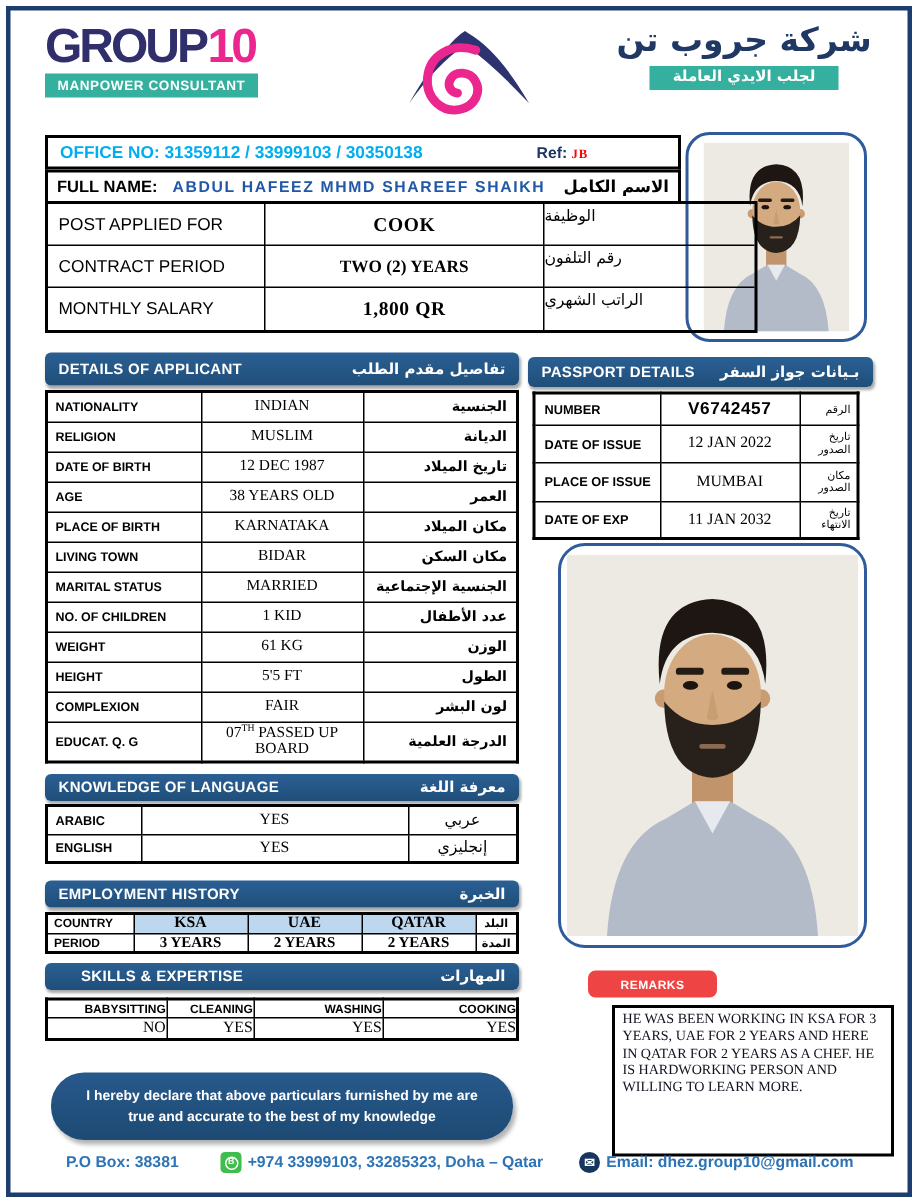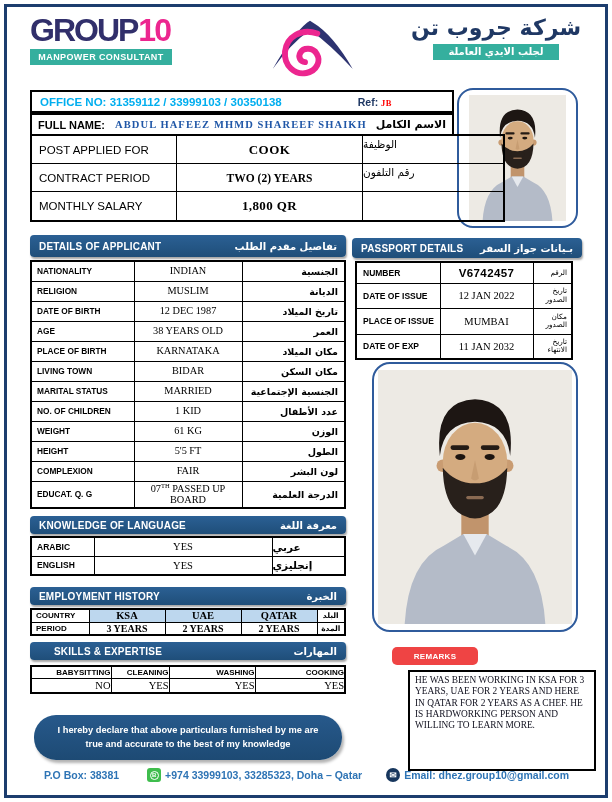--- a/index.html
+++ b/index.html
@@ -27,21 +27,21 @@
   .office{position:absolute;left:30px;top:90px;width:424px;height:23px;border:2px solid #000;
           display:flex;align-items:center;padding:0 8px;background:#fff;}
   .office-no{color:#00AEEF;font-weight:700;font-size:11.5px;}
   .office-ref{margin-left:auto;margin-right:52px;font-size:10.5px;}
   .office-ref .rl{color:#1F3864;font-weight:700;}
   .office-ref .rv{color:#FF0000;font-weight:700;font-family:"Liberation Serif",serif;font-size:8.5px;letter-spacing:.5px;}
 
   .namebar{position:absolute;left:30px;top:113px;width:424px;height:21px;border:2px solid #000;
            border-bottom:none;display:flex;align-items:center;padding:0 6px;background:#fff;}
   .fn-label{font-weight:700;font-size:11px;}
-  .fn-value{color:#2057A7;font-family:Liberation Serif, serif;font-weight:700;font-size:10.5px;
+  .fn-value{color:#2057A7;font-family:Liberation Sans, sans-serif;font-weight:700;font-size:10.5px;
             letter-spacing:1.1px;margin-left:10px;}
   .fn-ar{margin-left:auto;font-family:"DejaVu Sans",sans-serif;font-weight:700;font-size:11px;direction:rtl;}
 
   .apptable{position:absolute;left:30px;top:134px;width:475px;height:88px;border:2px solid #000;
             display:grid;grid-template-columns:145px 186px 1fr;grid-template-rows:1fr 1fr 1fr;}
   .apptable .cell{border-right:1px solid #000;border-bottom:1px solid #000;display:flex;align-items:center;}
   .apptable .cell:nth-child(3n){border-right:none;}
   .apptable .cell:nth-child(n+7){border-bottom:none;text-align:right;}
   .app-lab{font-size:11.5px;padding-left:7px;}
   .app-val{font-family:"Liberation Serif",serif;font-weight:700;justify-content:center;font-size:11.5px;}
@@ -74,21 +74,21 @@
   td.lab{font-weight:700;font-size:8.3px;padding-left:5px;width:103px;}
   td.val{font-family:"Liberation Serif",serif;font-size:10.3px;text-align:center;width:108px;line-height:1.05;}
   td.val sup{font-size:6.5px;}
   td.arr{font-family:"DejaVu Sans",sans-serif;font-weight:700;font-size:9.5px;text-align:right;
          padding-right:6px;direction:rtl;}
 
   .ktable{border:2px solid #000;margin-top:2px;}
   .ktable tr{height:19px;}
   .ktable td.klab{font-weight:700;font-size:8.5px;padding-left:5px;width:63px;}
   .ktable td.kval{font-family:"Liberation Serif",serif;font-size:10.5px;text-align:center;width:178px;}
-  .ktable td.kar{font-family:"DejaVu Sans",sans-serif;font-size:10.5px;text-align:left;direction:rtl;font-weight:bold;}
+  .ktable td.kar{font-family:"DejaVu Sans",sans-serif;font-size:10.5px;text-align:center;direction:rtl;}
   .mt7{margin-top:7px;} .mt11{margin-top:11px;} .mt6{margin-top:6px;padding-left:24px;}
 
   .etable{border:2px solid #000;margin-top:3px;}
   .etable tr{height:13px;}
   .etable td{text-align:center;vertical-align:middle;}
   .etable td.elab{font-weight:700;font-size:8px;width:58px;text-align:left;padding-left:4px;}
   .etable td.country{background:#BDD7EE;font-family:"Liberation Serif",serif;font-weight:700;font-size:10.5px;width:76px;}
   .etable td.period{font-family:"Liberation Serif",serif;font-weight:700;font-size:10px;width:76px;}
   .etable td.ear{font-family:"DejaVu Sans",sans-serif;font-weight:700;font-size:7.5px;direction:rtl;}
 
@@ -206,20 +206,21 @@
 
 <div class="apptable">
   <div class="cell app-lab">POST APPLIED FOR</div>
   <div class="cell app-val big">COOK</div>
   <div class="cell app-ar">الوظيفة</div>
   <div class="cell app-lab">CONTRACT PERIOD</div>
   <div class="cell app-val">TWO (2) YEARS</div>
   <div class="cell app-ar">رقم التلفون</div>
   <div class="cell app-lab">MONTHLY SALARY</div>
   <div class="cell app-val big">1,800 QR</div>
+  <div class="cell app-ar">الراتب الشهري</div>
 </div>
 
 <div class="col-left">
 
   <div class="secbar bar-lg">
     <span class="en">DETAILS OF APPLICANT</span>
     <span class="ar">تفاصيل مقدم الطلب</span>
   </div>
 
   <table class="dtable">

